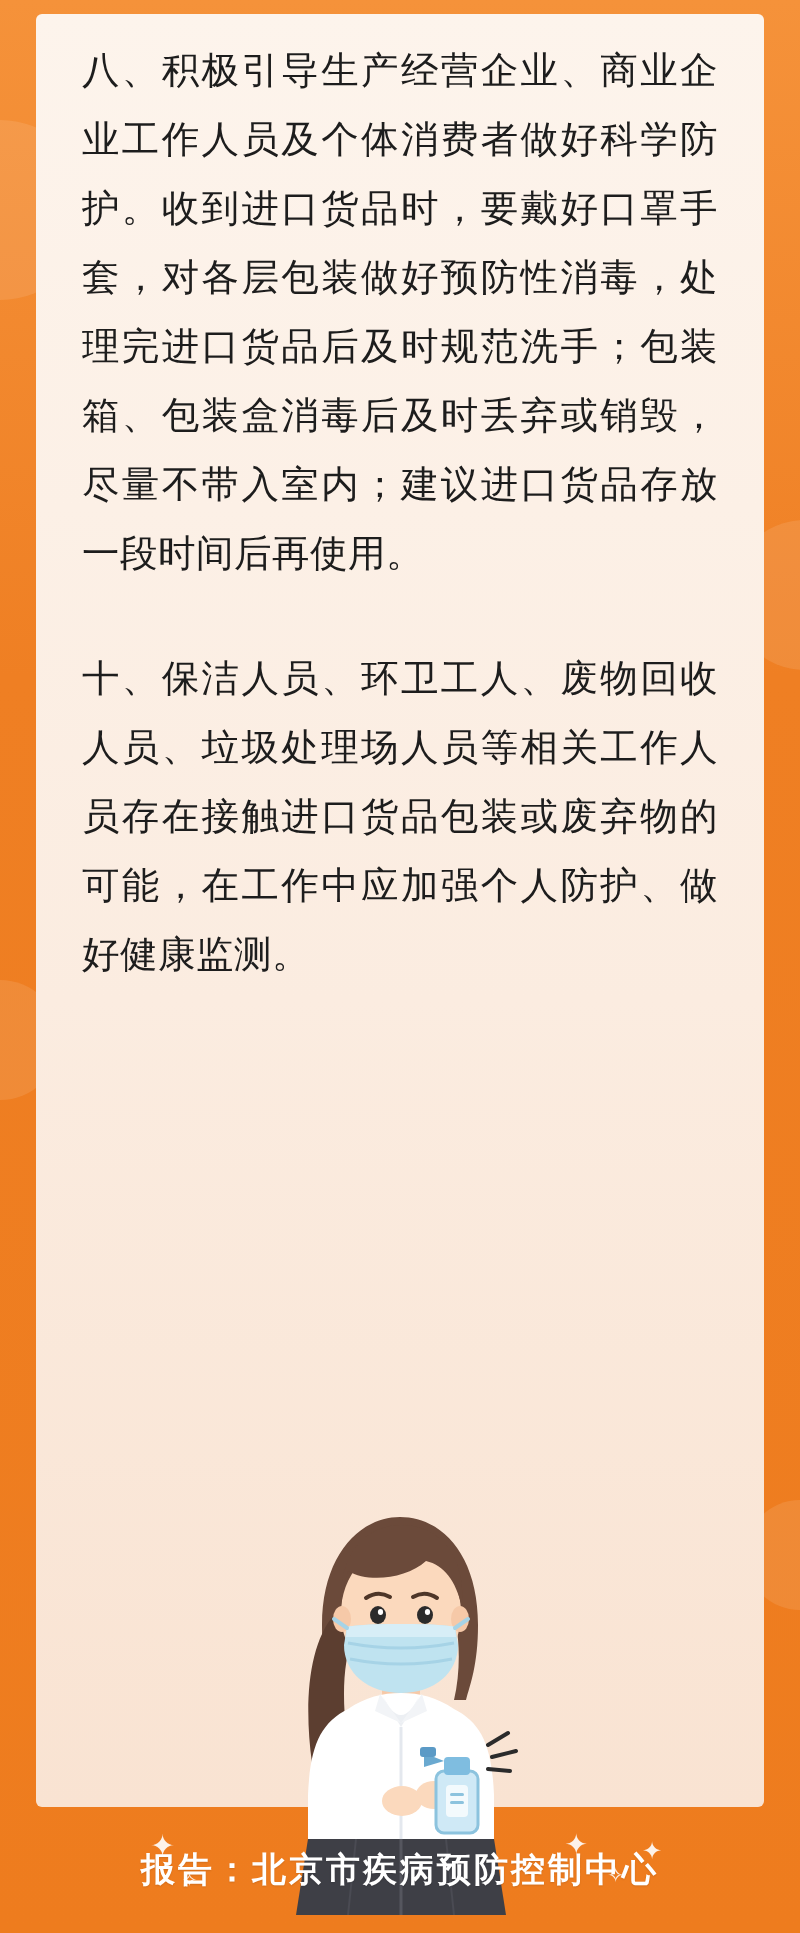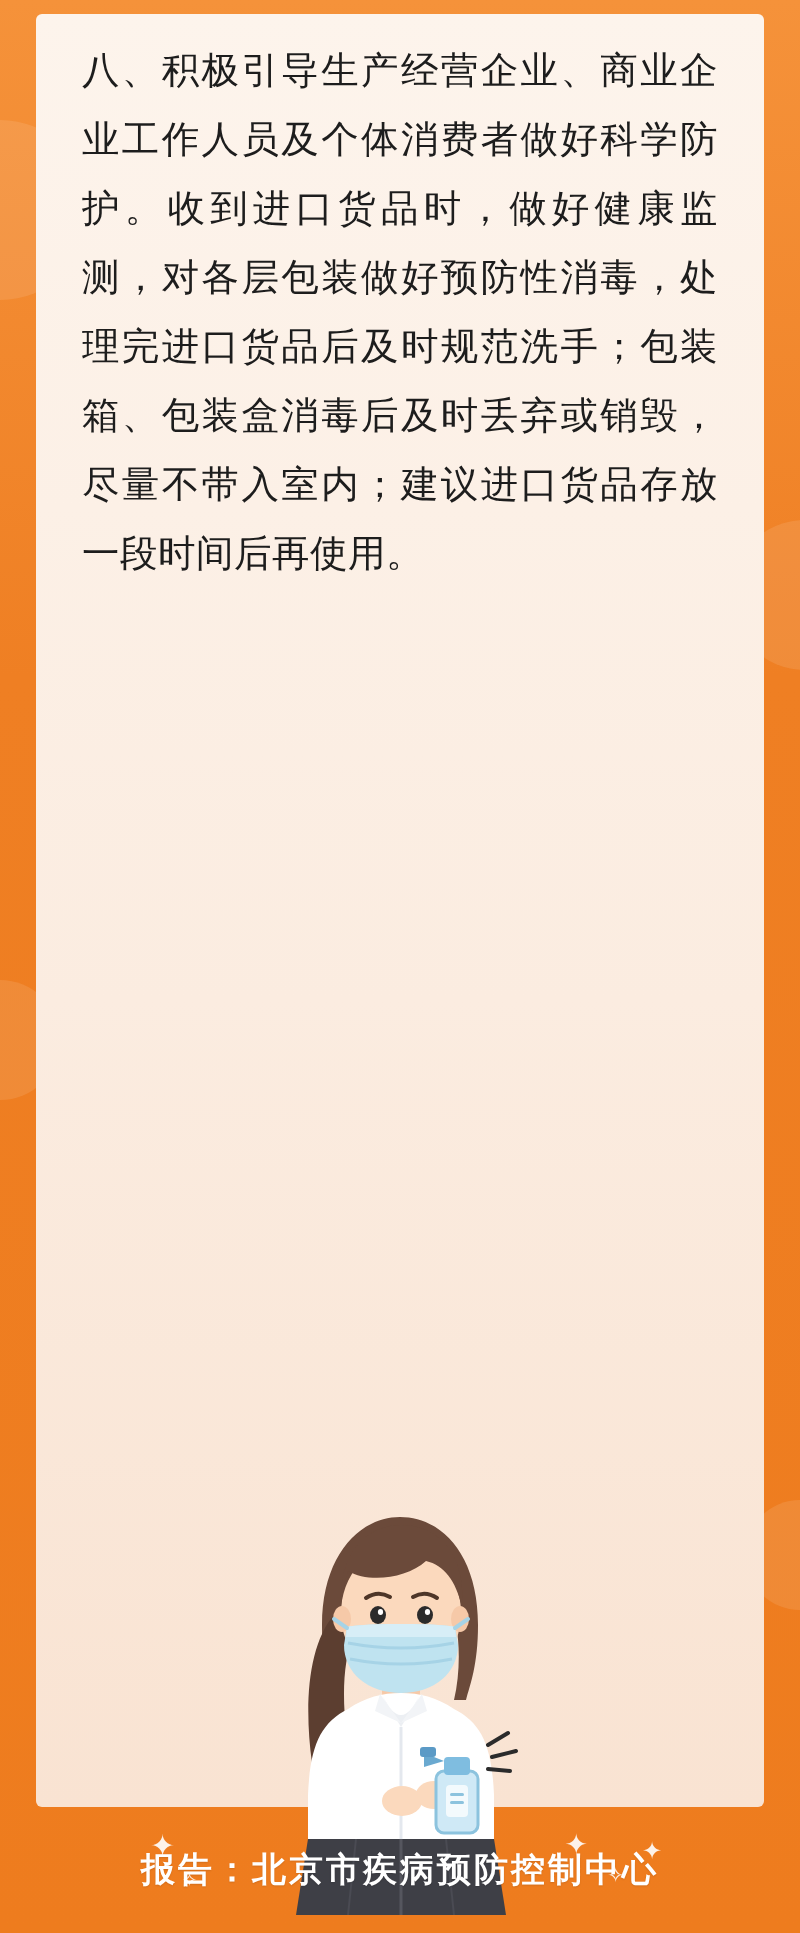--- a/index.html
+++ b/index.html
@@ -101,21 +101,22 @@
 <body>
 
 <div class="poster">
 
   <div class="blob b1"></div>
   <div class="blob b2"></div>
   <div class="blob b3"></div>
   <div class="blob b4"></div>
 
   <div class="card">
-    <p class="para">八、积极引导生产经营企业、商业企业工作人员及个体消费者做好科学防护。收到进口货品时，做好健康监测，对各层包装做好预防性消毒，处理完进口货品后及时规范洗手；包装箱、包装盒消毒后及时丢弃或销毁，尽量不带入室内；建议进口货品存放一段时间后再使用。</p>
+    <p class="para">八、积极引导生产经营企业、商业企业工作人员及个体消费者做好科学防护。收到进口货品时，要戴好口罩手套，对各层包装做好预防性消毒，处理完进口货品后及时规范洗手；包装箱、包装盒消毒后及时丢弃或销毁，尽量不带入室内；建议进口货品存放一段时间后再使用。</p>
+    <p class="para">十、保洁人员、环卫工人、废物回收人员、垃圾处理场人员等相关工作人员存在接触进口货品包装或废弃物的可能，在工作中应加强个人防护、做好健康监测。</p>
   </div>
 
   <div class="illus">
     <svg width="340" height="420" viewBox="0 0 340 420" xmlns="http://www.w3.org/2000/svg">
 
       <path d="M92 130 C92 60 130 22 170 22 C212 22 248 60 248 130 C248 170 240 190 236 205 L224 205 C230 180 230 150 226 130 L112 130 C108 150 108 180 114 205 L102 205 C98 190 92 170 92 130 Z" fill="#6b4a3a"></path>
 
       <path d="M104 120 C78 150 74 210 82 268 C86 298 98 312 112 310 C126 308 128 292 122 268 C112 226 110 170 124 140 Z" fill="#5c3e30"></path>
 
       <rect x="152" y="168" width="38" height="44" rx="14" fill="#f6c9a8"></rect>

